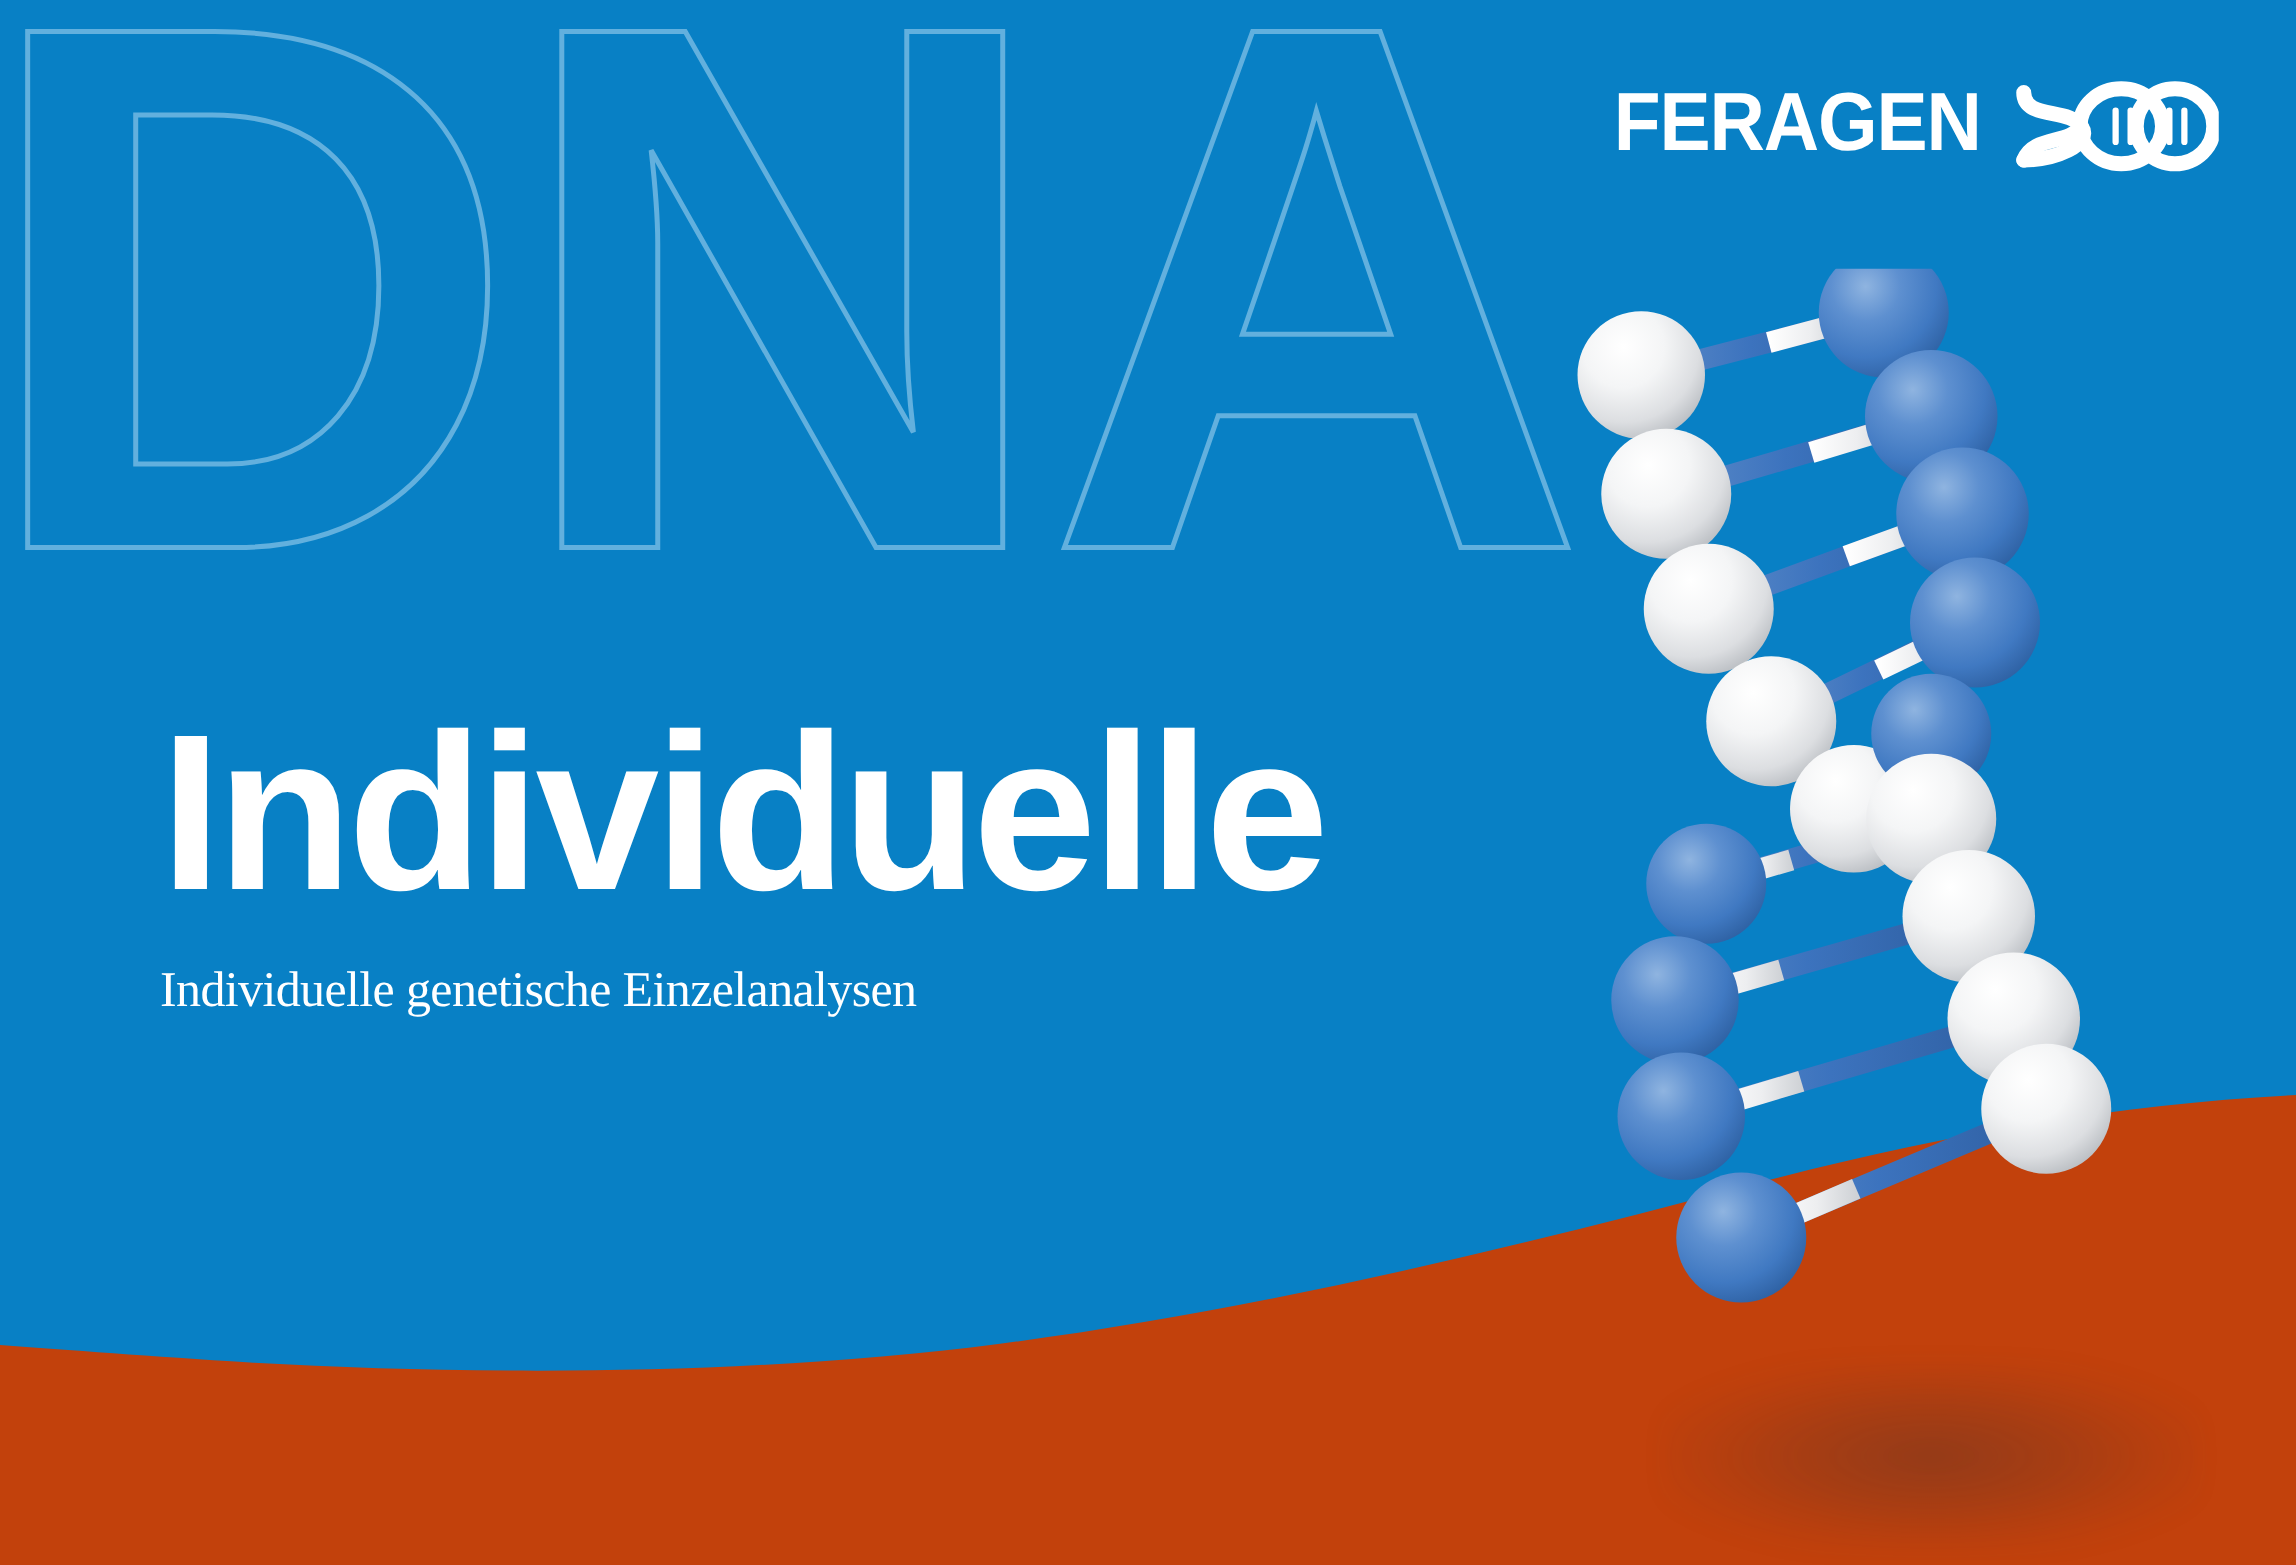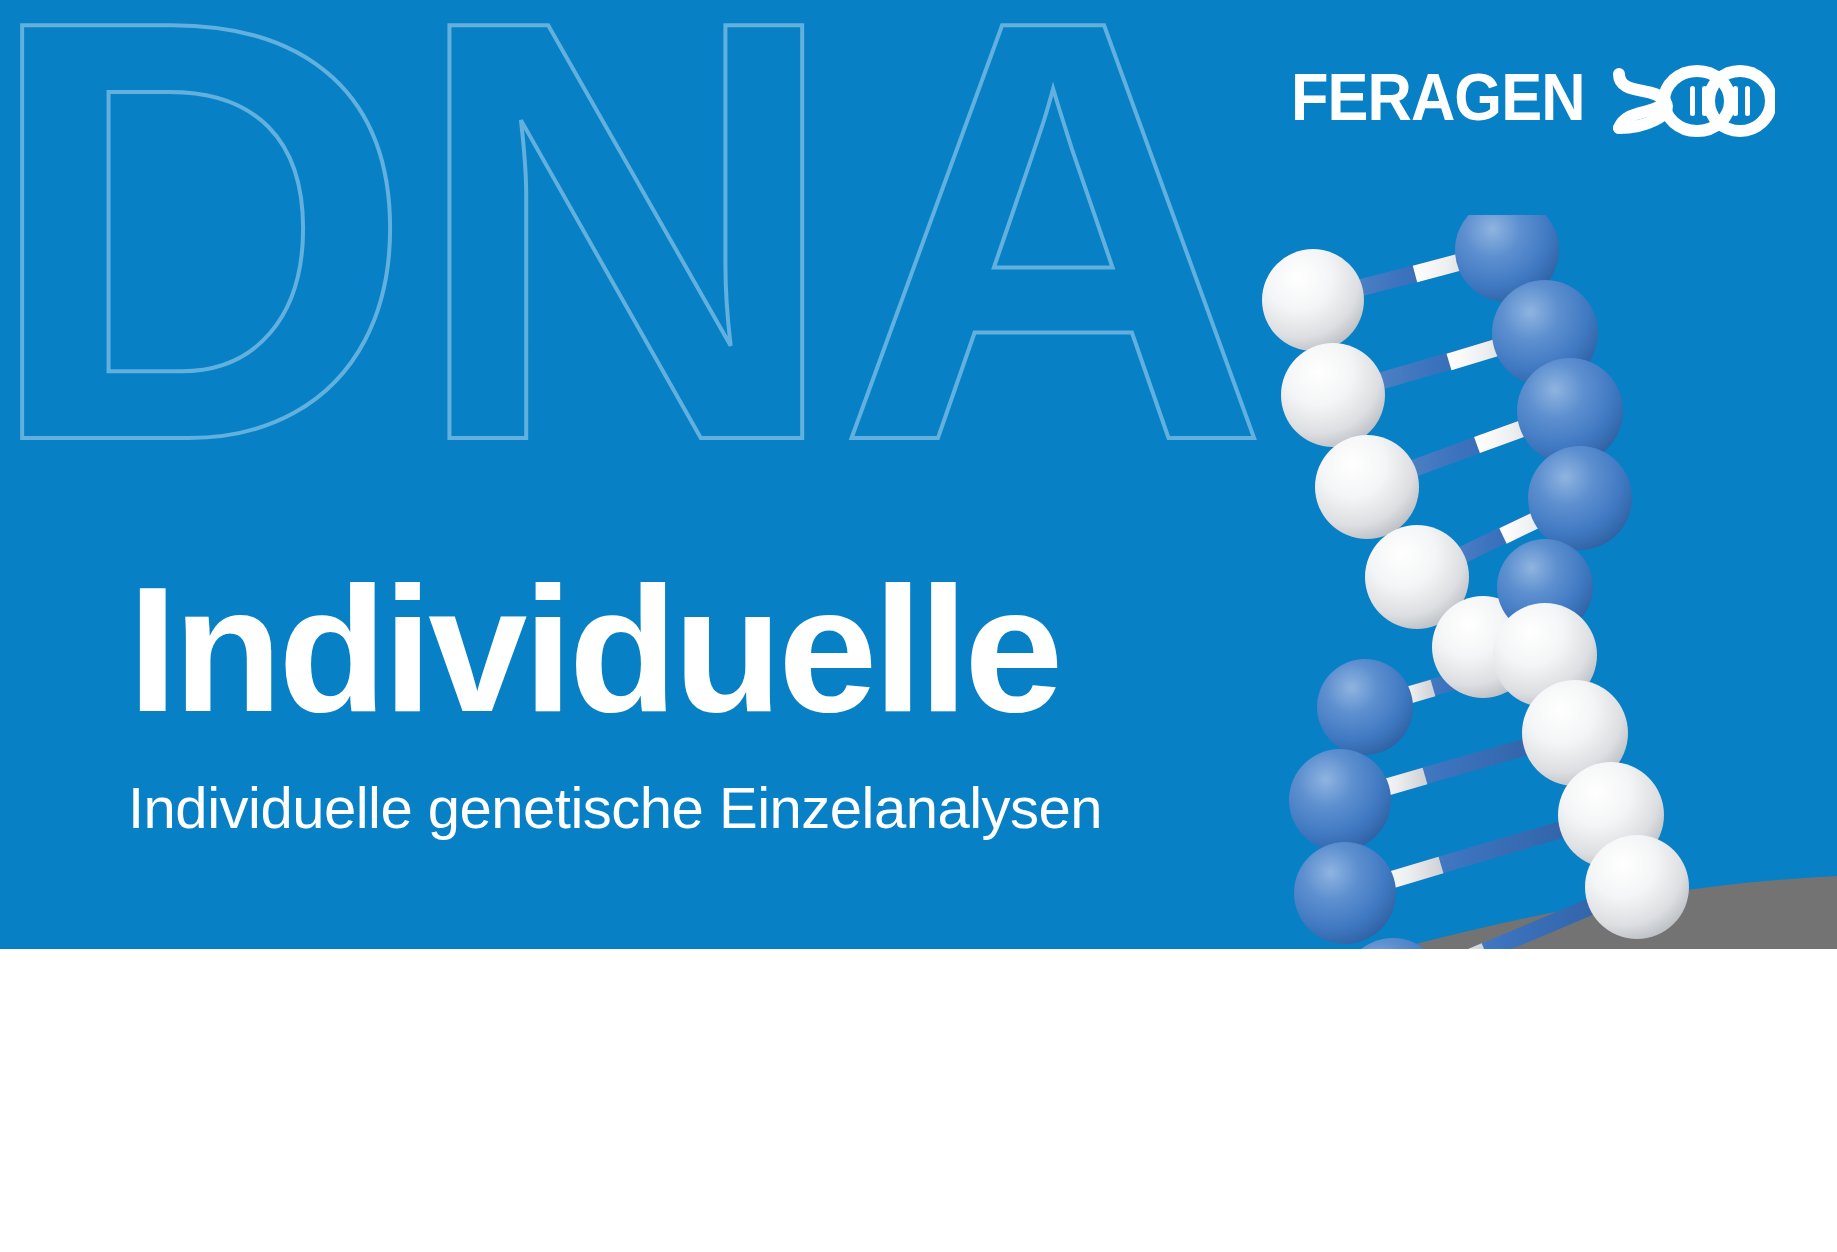--- a/index.html
+++ b/index.html
@@ -5,22 +5,22 @@
 <style>
   * { margin:0; padding:0; box-sizing:border-box; }
   html,body{
     width:1837px; height:1252px;
     background:#ffffff;
     font-family:"Liberation Sans", sans-serif;
     overflow:hidden;
   }
   #stage{
     position:relative;
-    width:1837px; height:949px;
-    background:#737373;
+    width:1837px; height:1252px;
+    background:#c2410c;
     overflow:hidden;
   }
 
   
   #blue-panel{
     position:absolute; left:0; top:0;
     width:1837px; height:1252px;
     z-index:1;
   }
   #blue-panel svg{ display:block; width:1837px; height:1252px; }
@@ -73,24 +73,24 @@
   #page-title{
     font-family:"Liberation Sans", sans-serif;
     font-weight:700;
     font-size:178px;
     line-height:190px;
     letter-spacing:-4px;
     color:#ffffff;
     white-space:nowrap;
   }
   #page-subtitle{
-    margin-top:28px;
-    font-family:Liberation Sans, sans-serif;
+    margin-top:12px;
+    font-family:Liberation Serif, serif;
     font-weight:400;
-    font-size:58px;
+    font-size:40px;
     line-height:70px;
     letter-spacing:-0.5px;
     color:#ffffff;
     white-space:nowrap;
   }
 
   
   #dna-model{
     position:absolute;
     left:1245px; top:215px;

